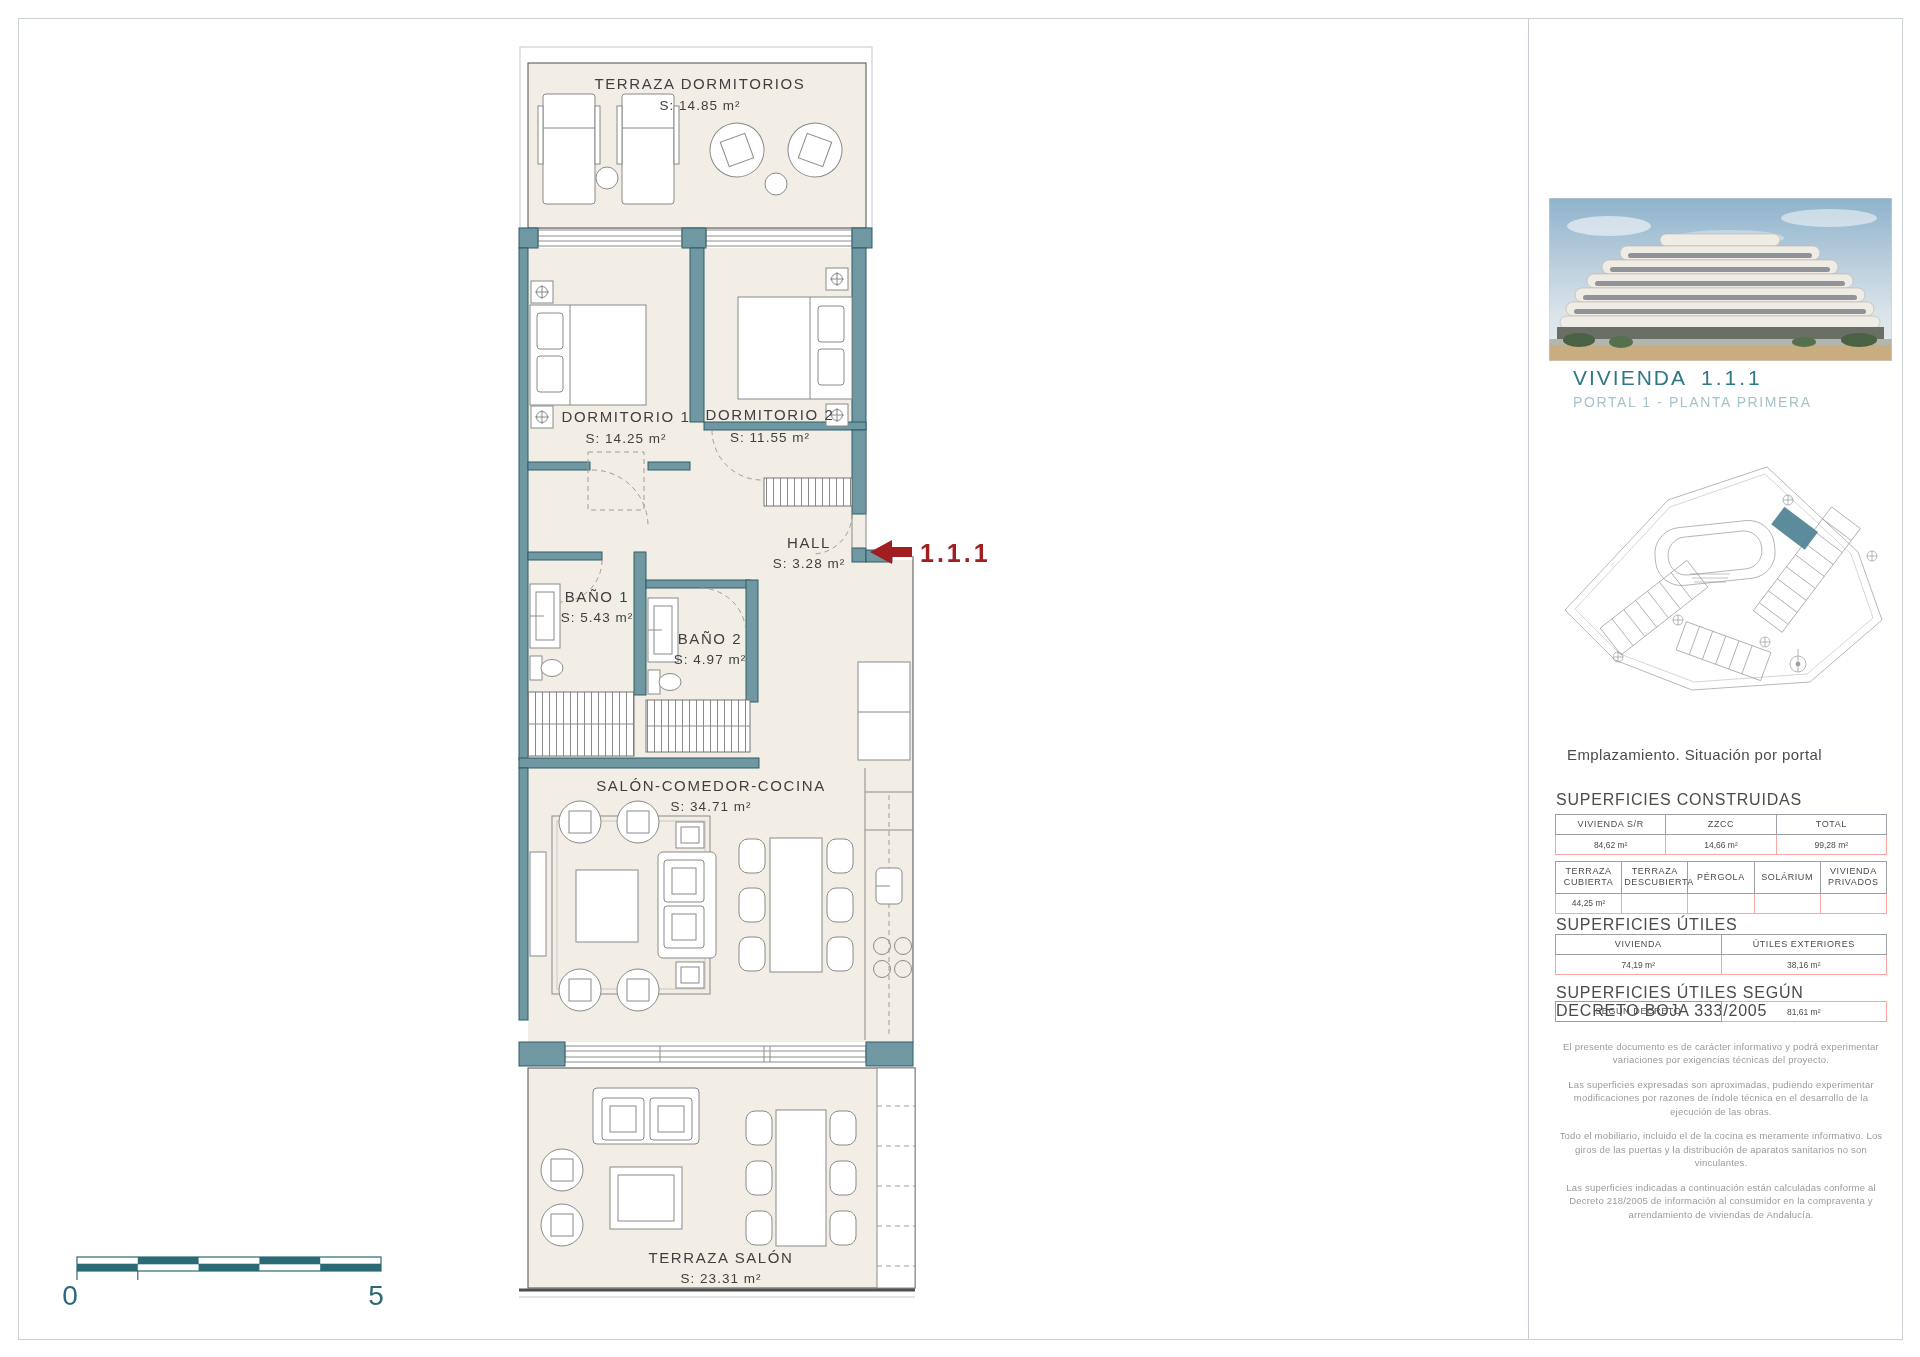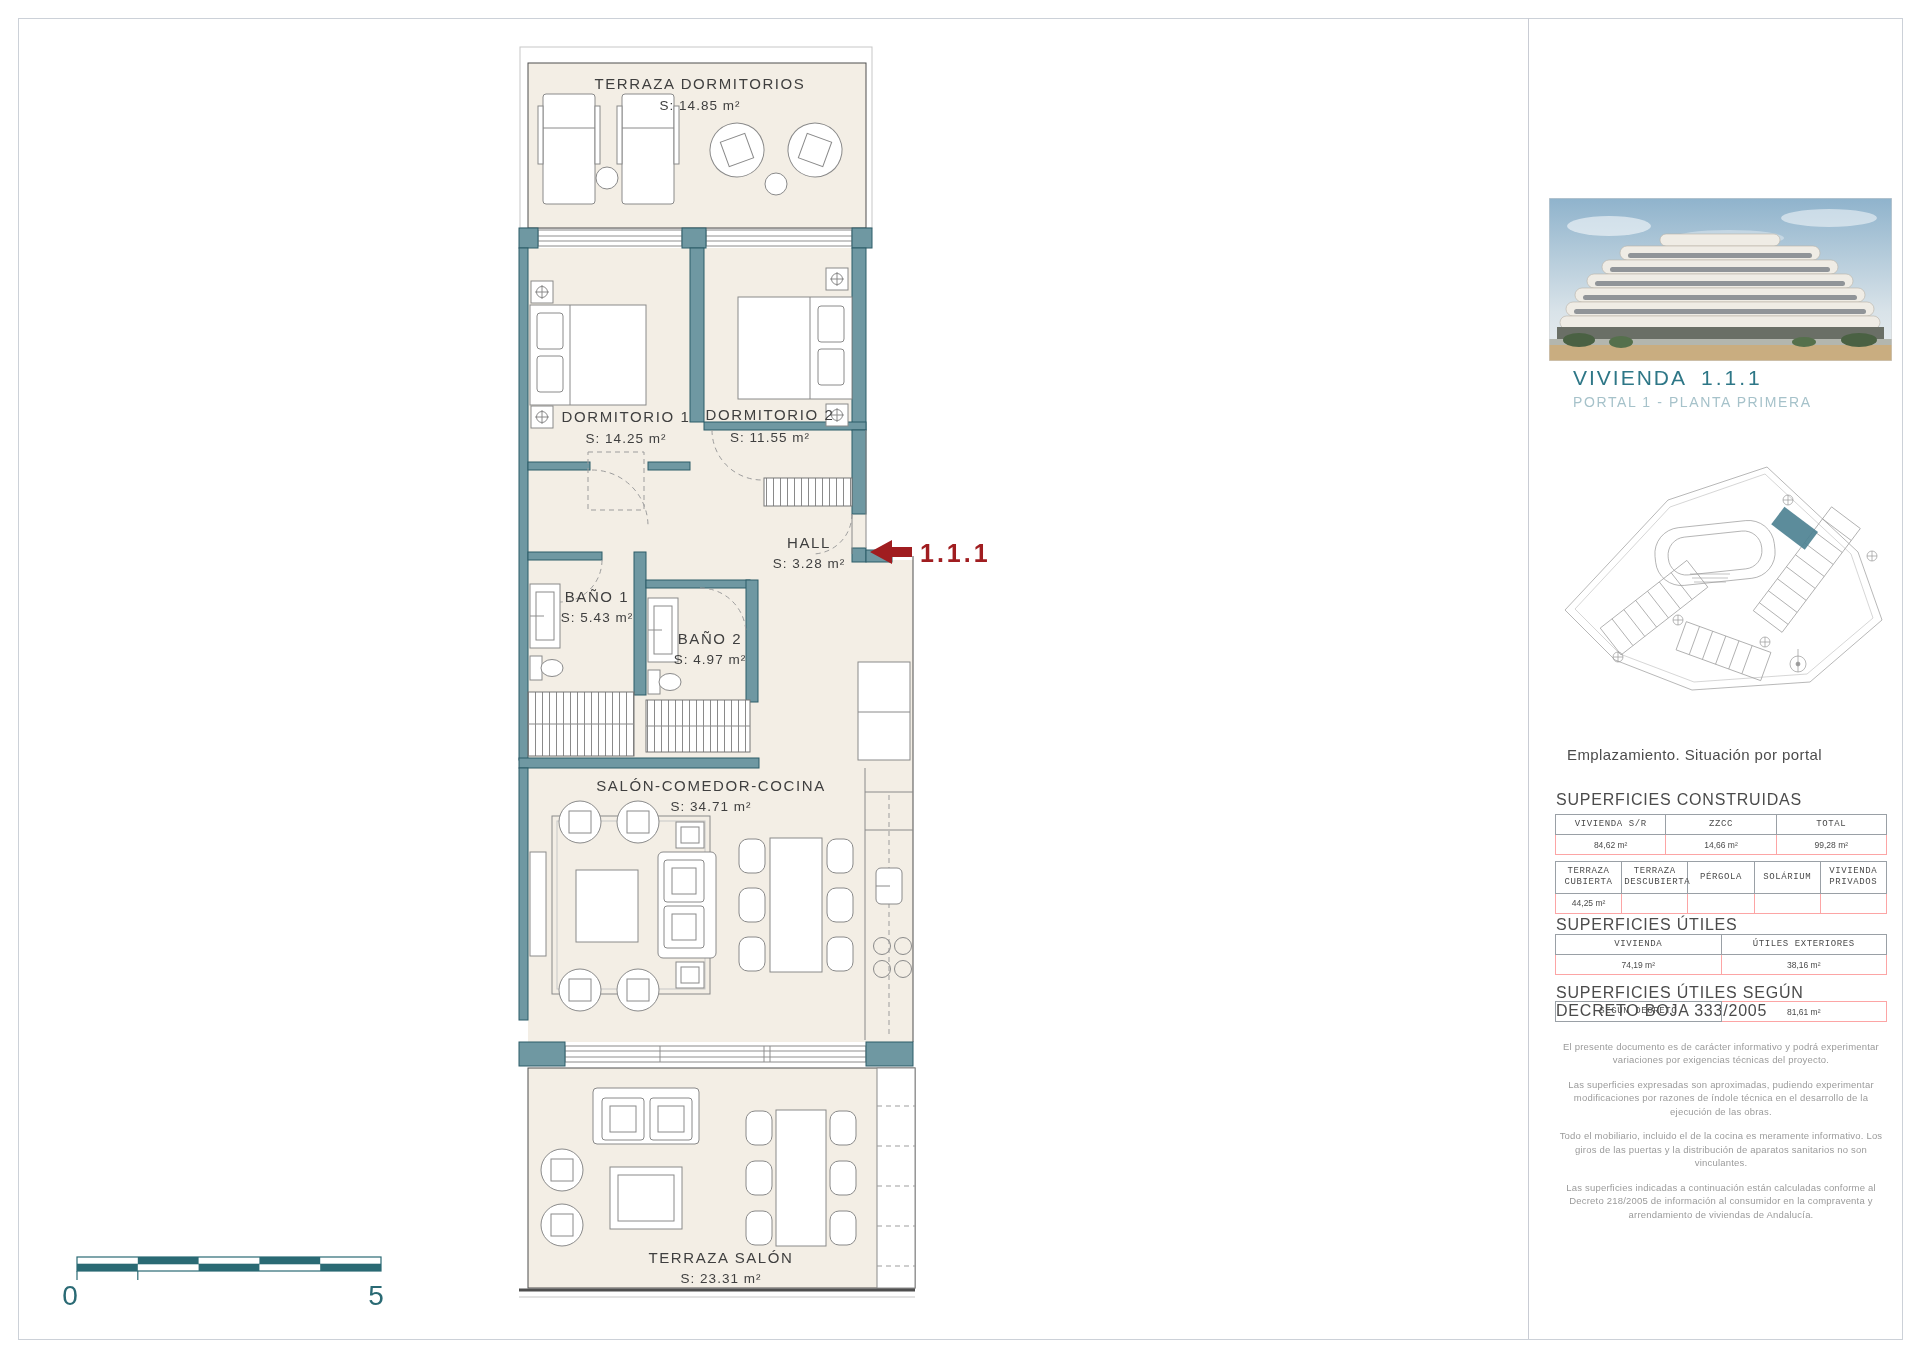--- a/index.html
+++ b/index.html
@@ -30,21 +30,21 @@
   .titleblock{position:absolute;left:1573px;top:366px;}
   .titleblock .t1{font-size:21px;letter-spacing:2px;color:#2e7787;}
   .titleblock .t1 .num{margin-left:14px;letter-spacing:3px;}
   .titleblock .t2{font-size:14px;letter-spacing:1.6px;color:#a6c2ca;margin-top:4px;}
   .siteplan{position:absolute;left:1560px;top:452px;width:330px;height:252px;}
   .caption{position:absolute;left:1567px;top:726px;font-size:15px;color:#4c4c4c;letter-spacing:.4px;margin-top:20px;}
 
   .sec-label{position:absolute;left:1556px;width:332px;font-size:16px;letter-spacing:.8px;color:#4b4b4b;}
   table.t{position:absolute;left:1555px;width:332px;border-collapse:collapse;table-layout:fixed;}
   table.t th{border:1px solid #9aa0a6;font-size:9px;font-weight:normal;letter-spacing:.6px;
-             color:#4b4b4b;text-align:center;padding:4px 2px;line-height:1.25;font-family:Liberation Mono, monospace;}
+             color:#4b4b4b;text-align:center;padding:4px 2px;line-height:1.25;}
   table.t td{border:1px solid #fca5a5;font-size:8.5px;color:#4b4b4b;text-align:center;
              padding:3.5px 2px;height:12px;}
   .disclaimers{position:absolute;left:1555px;top:1040px;width:332px;}
   .disclaimers p{font-size:9.5px;color:#9b9b9b;text-align:center;margin:0 0 11px;line-height:1.42;letter-spacing:.2px;}
 </style>
 </head>
 <body>
 
 <div class="page">
   <div class="sheet-border"></div>

